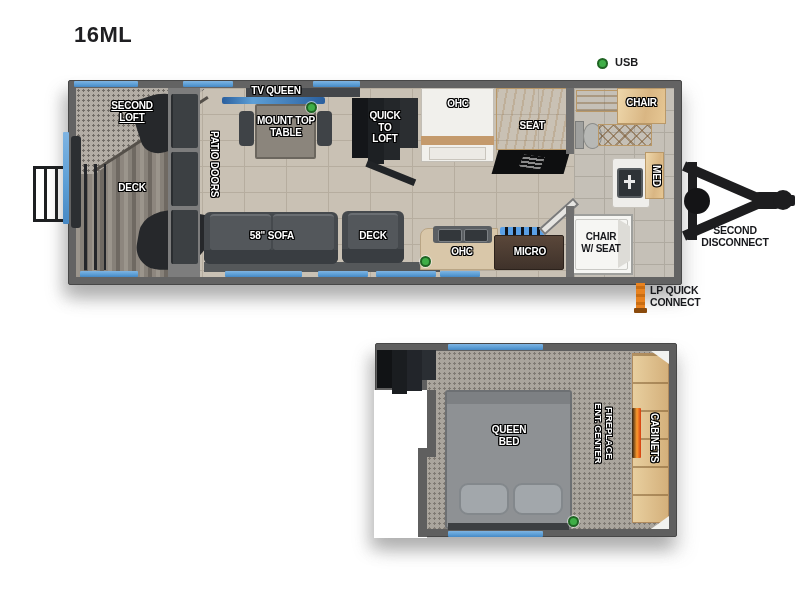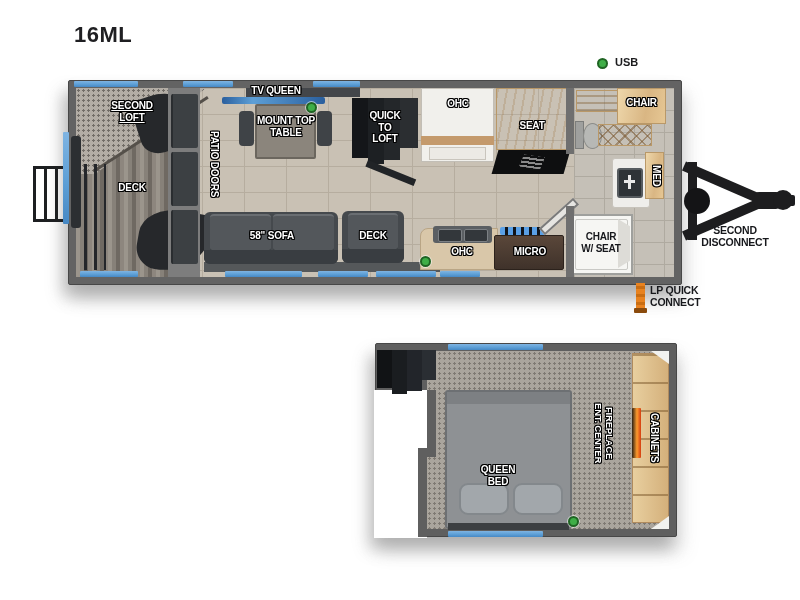--- a/index.html
+++ b/index.html
@@ -217,19 +217,19 @@
               background-image:repeating-linear-gradient(0deg,transparent 0 26px,rgba(130,95,50,.55) 26px 28px),linear-gradient(90deg,#e8cf9f,#d4b07b);"></div>
   <div class="abs" style="left:632px;top:408px;width:9px;height:50px;z-index:7;border-radius:1px;
               background:linear-gradient(90deg,#2b2014,#ff9b2d 55%,#d33c10);"></div>
   <div class="abs" style="left:651px;top:351px;width:18px;height:13px;background:#f2f2ef;z-index:7;clip-path:polygon(0 0,100% 0,100% 100%);"></div>
   <div class="abs" style="left:651px;top:516px;width:18px;height:13px;background:#f2f2ef;z-index:7;clip-path:polygon(100% 0,100% 100%,0 100%);"></div>
 
   <div class="blue" style="left:448px;top:344px;width:95px;height:6px;"></div>
   <div class="blue" style="left:448px;top:531px;width:95px;height:6px;"></div>
   <span class="dot" style="left:568px;top:516px;"></span>
 
-  <div class="lbl" style="left:468px;top:424px;width:60px;margin-top:40px;">QUEEN
+  <div class="lbl" style="left:479px;top:424px;width:60px;">QUEEN
 BED</div>
   <div class="lbl vl" style="left:592px;top:394px;height:78px;width:28px;font-size:9.5px;">ENT. CENTER
 FIREPLACE</div>
   <div class="lbl v" style="left:640px;top:394px;height:88px;width:20px;">CABINETS</div>
 
 </div>
 
 </body></html>

